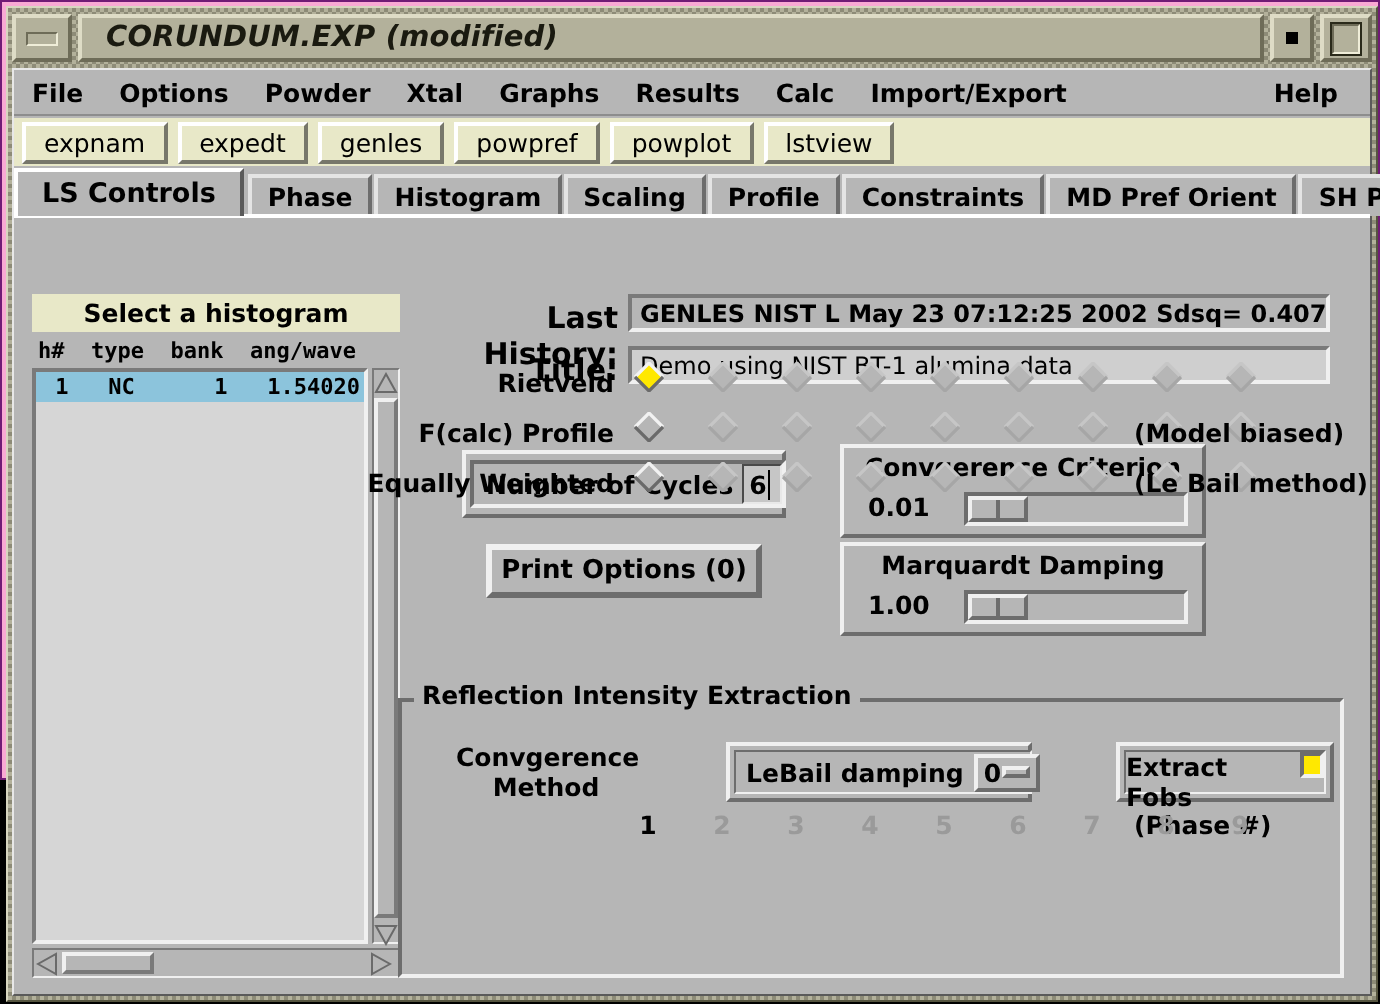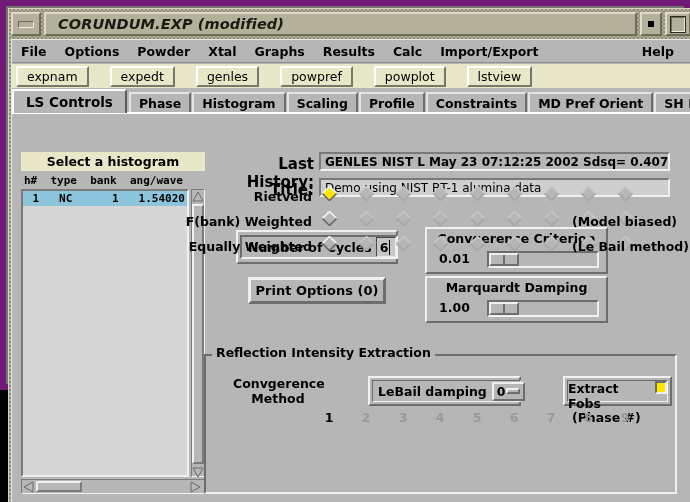--- a/index.html
+++ b/index.html
@@ -8,22 +8,22 @@
     width: 690px; height: 502px;
     overflow: hidden;
     background: #000;
     font-family: "DejaVu Sans", "Liberation Sans", sans-serif;
   }
 
   
   #window {
     position: absolute; left: 0; top: 0;
     width: 690px; height: 390px;
-    background: #737373;
-    border: 6px solid #701a75;
+    background: #f9a8d4;
+    border: 1px solid #701a75;
   }
   .wm-frame {
     position: absolute; left: 2px; top: 2px;
     width: 686px; height: 498px;
     background:
       repeating-conic-gradient(#b3b19b 0% 25%, #8d8b77 0% 50%) 0 0 / 4px 4px;
     border-top: 1px solid #d8d6c0;
     border-left: 1px solid #d8d6c0;
     border-right: 1px solid #55543f;
     border-bottom: 1px solid #55543f;
@@ -111,21 +111,21 @@
     padding-left: 4px;
   }
   .tool-btn {
     background: #e8e8c8;
     border-top: 2px solid #ffffff;
     border-left: 2px solid #ffffff;
     border-right: 2px solid #77776a;
     border-bottom: 2px solid #77776a;
     height: 21px;
     padding: 0 9px;
-    margin-right: 21px;
+    margin-right: 5px;
     display: flex; align-items: center;
     font-size: 12.5px; color: #000;
     white-space: nowrap; cursor: default;
   }
 
   
   #tabbar {
     position: absolute; left: 0; top: 49px;
     width: 678px; height: 24px;
     display: flex; align-items: flex-end;
@@ -737,21 +737,21 @@
               <polyline points="14.5,7.5 7.5,14.5 0.5,7.5" fill="none" stroke="#a6a6a6" stroke-width="1.6"></polyline>
             </svg>
           </div>
           <div class="diamond" style="left: 606px; top: 72px;">
             <svg width="15" height="15" viewBox="0 0 15 15">
               <polygon points="7.5,0.5 14.5,7.5 7.5,14.5 0.5,7.5" fill="#b6b6b6"></polygon>
               <polyline points="0.5,7.5 7.5,0.5 14.5,7.5" fill="none" stroke="#c6c6c6" stroke-width="1.6"></polyline>
               <polyline points="14.5,7.5 7.5,14.5 0.5,7.5" fill="none" stroke="#a6a6a6" stroke-width="1.6"></polyline>
             </svg>
           </div>
-          <div class="radio-row-label" style="left: 140px; top: 100px;">F(bank) Weighted</div>
+          <div class="radio-row-label" style="left: 140px; top: 100px;">F(calc) Profile</div>
           <div class="diamond" style="left: 310px; top: 97px;">
             <svg width="15" height="15" viewBox="0 0 15 15">
               <polygon points="7.5,0.5 14.5,7.5 7.5,14.5 0.5,7.5" fill="#b6b6b6"></polygon>
               <polyline points="0.5,7.5 7.5,0.5 14.5,7.5" fill="none" stroke="#f2f2f2" stroke-width="1.6"></polyline>
               <polyline points="14.5,7.5 7.5,14.5 0.5,7.5" fill="none" stroke="#6a6a6a" stroke-width="1.6"></polyline>
             </svg>
           </div>
           <div class="diamond" style="left: 347px; top: 97px;">
             <svg width="15" height="15" viewBox="0 0 15 15">
               <polygon points="7.5,0.5 14.5,7.5 7.5,14.5 0.5,7.5" fill="#b6b6b6"></polygon>

